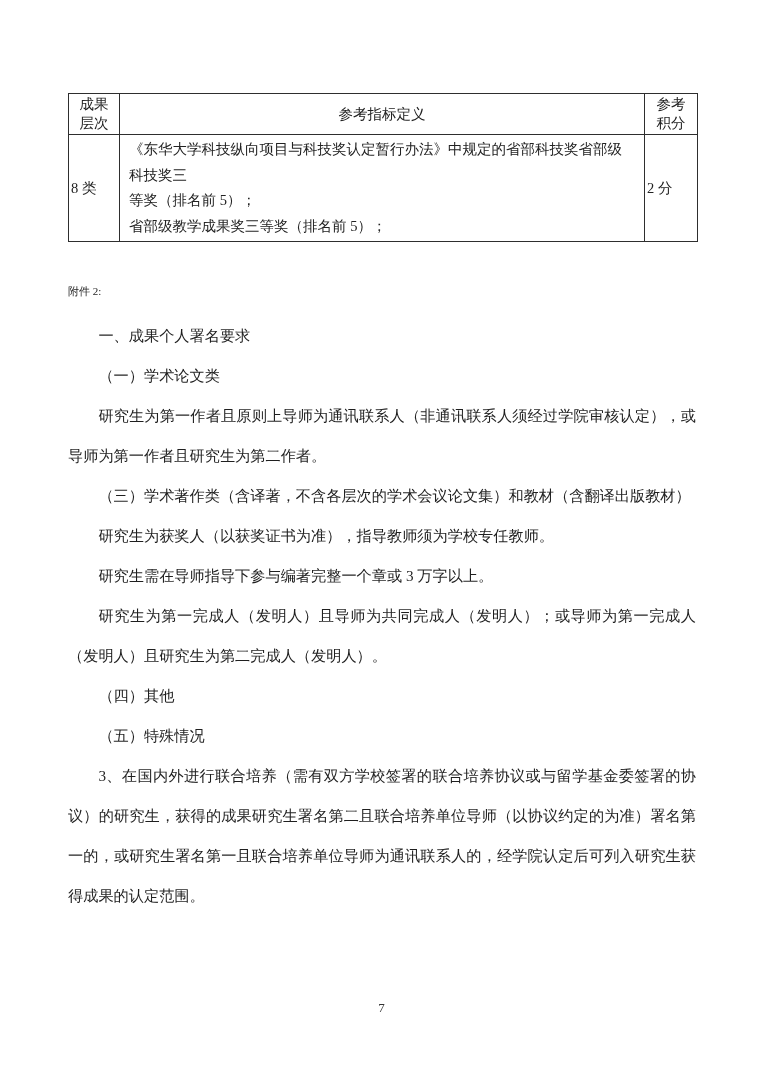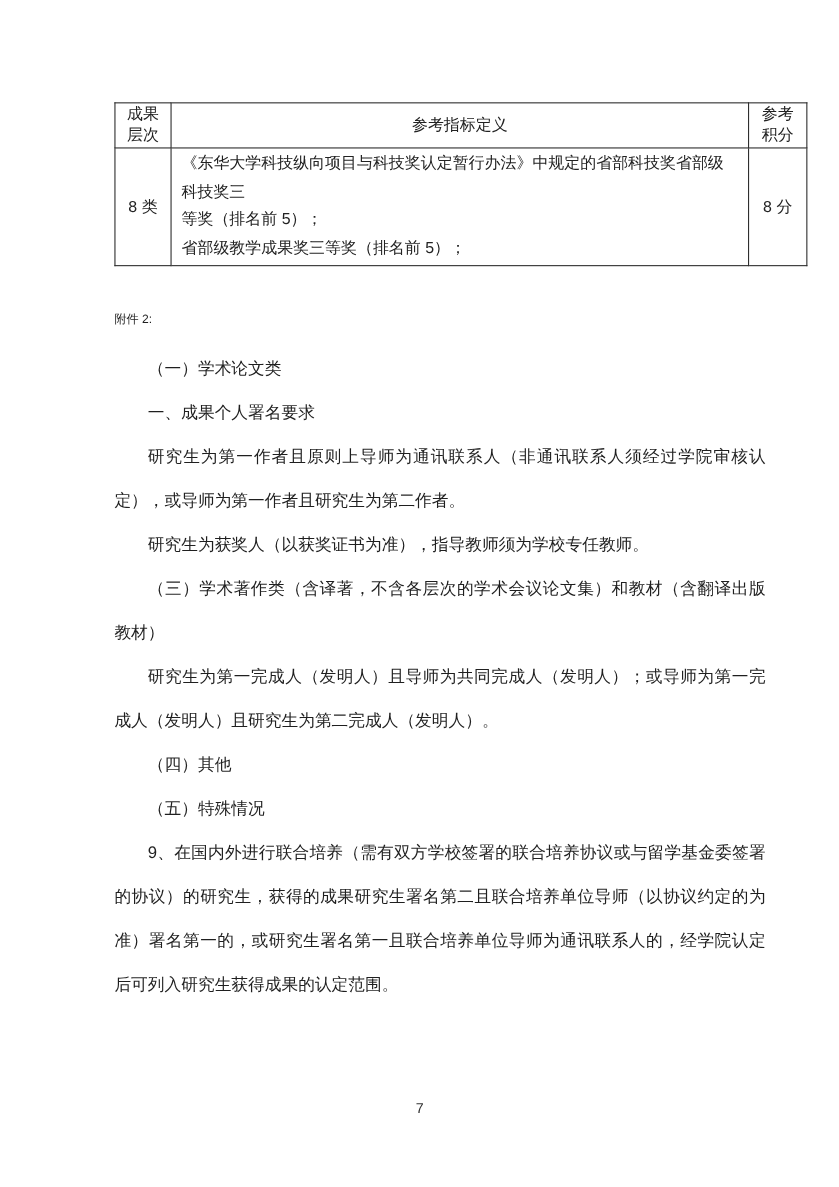--- a/index.html
+++ b/index.html
@@ -6,24 +6,24 @@
     margin: 0;
     padding: 0;
     background: #ffffff;
   }
   .page {
     position: relative;
     width: 763px;
     height: 1079px;
     background: #ffffff;
     overflow: hidden;
-    font-family: Liberation Sans, sans-serif;
+    font-family: Liberation Serif, serif;
     color: #1f1f1f;
     box-sizing: border-box;
-    padding: 93px 67px 0 104px;
+    padding: 93px 67px 0 68px;
   }
   
   table.criteria {
     border-collapse: collapse;
     width: 629px;
     table-layout: fixed;
     font-size: 14.5px;
     color: #222;
   }
   table.criteria th, table.criteria td {
@@ -39,21 +39,20 @@
     text-align: center;
     vertical-align: middle;
     line-height: 19px;
     padding: 1px 2px;
   }
   tr.body-row td {
     height: 77px;
     vertical-align: middle;
   }
   td.cell-level, td.cell-points {
-    text-align: center;
     padding: 2px;
   }
   td.cell-def {
     padding: 2px 9px;
     line-height: 25.5px;
     text-align: left;
   }
   
   .attachment {
     margin: 36px 0 0 0;
@@ -112,35 +111,36 @@
           <span>积分</span>
         </th>
       </tr>
       <tr class="body-row">
         <td class="cell-level">8 类</td>
         <td class="cell-def">
           <div>《东华大学科技纵向项目与科技奖认定暂行办法》中规定的省部科技奖省部级科技奖三</div>
           <div>等奖（排名前 5）；</div>
           <div>省部级教学成果奖三等奖（排名前 5）；</div>
         </td>
-        <td class="cell-points">8 分</td>
+        <td class="cell-points">2 分</td>
       </tr>
     </tbody>
   </table>
 
   <p class="attachment">附件 2:</p>
 
 
   <div class="doc-body">
+    <p>一、成果个人署名要求</p>
     <p>（一）学术论文类</p>
-    <p>一、成果个人署名要求</p>
     <p>研究生为第一作者且原则上导师为通讯联系人（非通讯联系人须经过学院审核认定），或导师为第一作者且研究生为第二作者。</p>
+    <p>（三）学术著作类（含译著，不含各层次的学术会议论文集）和教材（含翻译出版教材）</p>
     <p>研究生为获奖人（以获奖证书为准），指导教师须为学校专任教师。</p>
-    <p>（三）学术著作类（含译著，不含各层次的学术会议论文集）和教材（含翻译出版教材）</p>
+    <p>研究生需在导师指导下参与编著完整一个章或 3 万字以上。</p>
     <p>研究生为第一完成人（发明人）且导师为共同完成人（发明人）；或导师为第一完成人（发明人）且研究生为第二完成人（发明人）。</p>
     <p>（四）其他</p>
     <p>（五）特殊情况</p>
-    <p>9、在国内外进行联合培养（需有双方学校签署的联合培养协议或与留学基金委签署的协议）的研究生，获得的成果研究生署名第二且联合培养单位导师（以协议约定的为准）署名第一的，或研究生署名第一且联合培养单位导师为通讯联系人的，经学院认定后可列入研究生获得成果的认定范围。</p>
+    <p>3、在国内外进行联合培养（需有双方学校签署的联合培养协议或与留学基金委签署的协议）的研究生，获得的成果研究生署名第二且联合培养单位导师（以协议约定的为准）署名第一的，或研究生署名第一且联合培养单位导师为通讯联系人的，经学院认定后可列入研究生获得成果的认定范围。</p>
   </div>
 
   <div class="page-number">7</div>
 
 </div>
 
 </body></html>

